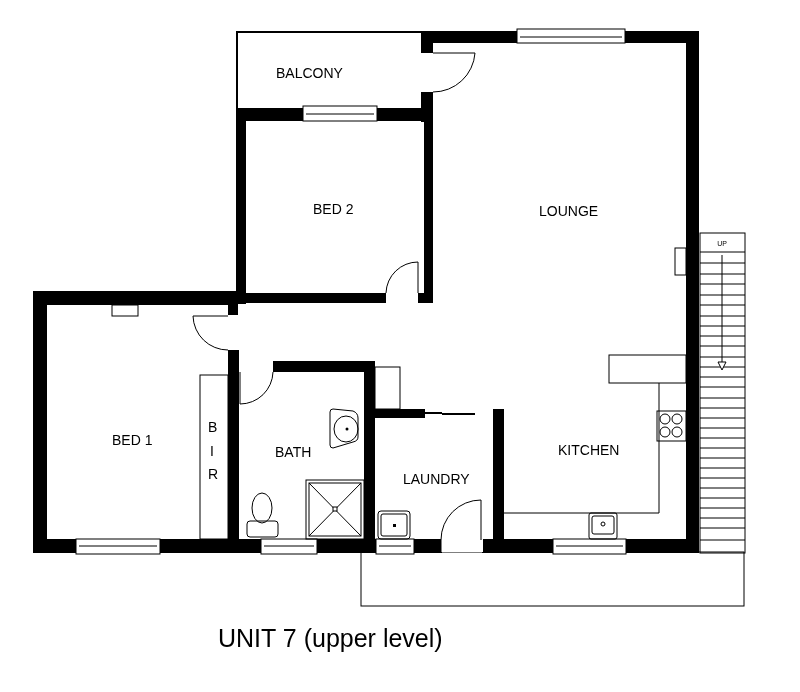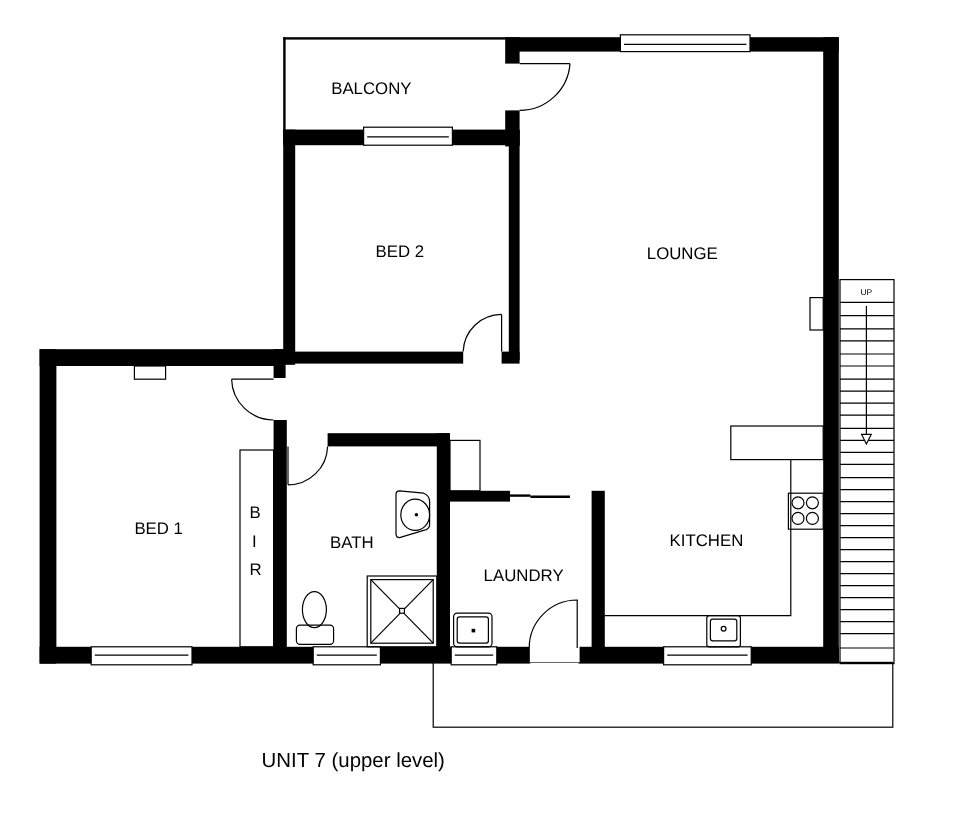--- a/index.html
+++ b/index.html
@@ -2,21 +2,21 @@
 <html><head>
 <meta charset="utf-8">
 <style>
   html, body { margin: 0; padding: 0; background: #ffffff; }
   body { width: 800px; height: 692px; position: relative; overflow: hidden; font-family: "Liberation Sans", sans-serif; }
   svg { position: absolute; left: 0; top: 0; }
   .wall { fill: #000000; }
   .thin { fill: none; stroke: #000000; stroke-width: 1; }
   .win { fill: #ffffff; stroke: #000000; stroke-width: 1; }
   .room-label { font-family: "Liberation Sans", sans-serif; font-size: 14px; fill: #000000; }
-  .caption { position: absolute; left: 218px; top: 624px; font-size: 17px; color: #000; font-family: "Liberation Sans", sans-serif; white-space: nowrap; }
+  .caption { position: absolute; left: 218px; top: 624px; font-size: 25px; color: #000; font-family: "Liberation Sans", sans-serif; white-space: nowrap; }
 </style>
 </head>
 <body>
 
 <svg width="800" height="692" viewBox="0 0 800 692">
 
   <rect x="361" y="552" width="383" height="54" class="thin" stroke-width="2"></rect>
 
   <g>
     <rect x="700" y="233" width="45" height="320" class="thin"></rect>

